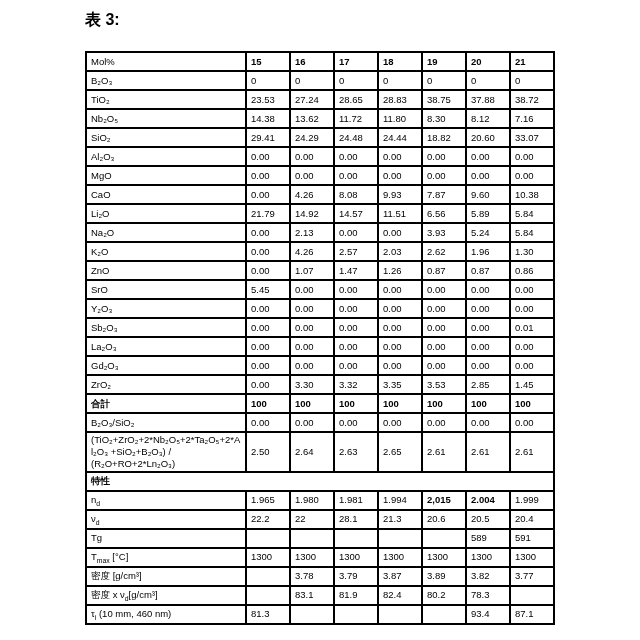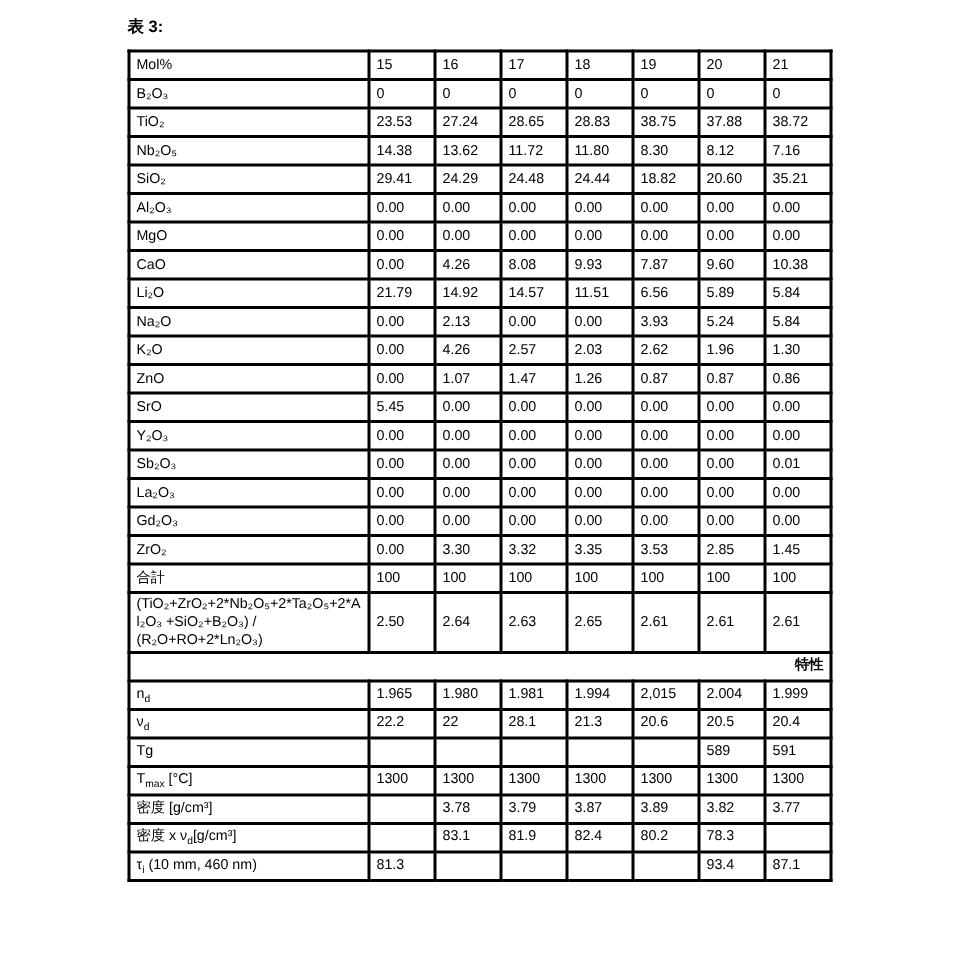--- a/index.html
+++ b/index.html
@@ -10,48 +10,48 @@
     background: #ffffff;
     overflow: hidden;
     font-family: "Liberation Sans", "DejaVu Sans", sans-serif;
     color: #000000;
   }
   .page {
     box-sizing: border-box;
     padding: 10px 0 0 85px;
   }
   .caption {
-    font-size: 11px;
+    font-size: 16px;
     font-weight: bold;
-    margin-bottom: 8px;
+    margin-bottom: 20px;
   }
   table.comp {
     border-collapse: collapse;
     table-layout: fixed;
     width: 468px;
   }
   table.comp td {
     border: 2px solid #000000;
     font-size: 9.5px;
     line-height: 1.25;
     padding: 1px 4px;
     height: 15px;
     vertical-align: middle;
     text-align: left;
     overflow: hidden;
   }
   table.comp td.label {
     overflow-wrap: anywhere;
   }
   table.comp td.bold {
-    font-weight: normal;
+    font-weight: bold;
     margin-left: 30px;
   }
   table.comp td.section {
-    text-align: right;
+    text-align: left;
     font-weight: bold;
   }
   sub {
     font-size: 0.72em;
     line-height: 0;
   }
 </style>
 </head>
 <body>
 
@@ -111,21 +111,21 @@
           <td class="">7.16</td>
         </tr>
         <tr>
           <td class="label">SiO₂</td>
           <td class="">29.41</td>
           <td class="">24.29</td>
           <td class="">24.48</td>
           <td class="">24.44</td>
           <td class="">18.82</td>
           <td class="">20.60</td>
-          <td class="">35.21</td>
+          <td class="">33.07</td>
         </tr>
         <tr>
           <td class="label">Al₂O₃</td>
           <td class="">0.00</td>
           <td class="">0.00</td>
           <td class="">0.00</td>
           <td class="">0.00</td>
           <td class="">0.00</td>
           <td class="">0.00</td>
           <td class="">0.00</td>
@@ -254,20 +254,30 @@
           <td class="label bold">合計</td>
           <td class="bold">100</td>
           <td class="bold">100</td>
           <td class="bold">100</td>
           <td class="bold">100</td>
           <td class="bold">100</td>
           <td class="bold">100</td>
           <td class="bold">100</td>
         </tr>
         <tr>
+          <td class="label">B₂O₃/SiO₂</td>
+          <td class="">0.00</td>
+          <td class="">0.00</td>
+          <td class="">0.00</td>
+          <td class="">0.00</td>
+          <td class="">0.00</td>
+          <td class="">0.00</td>
+          <td class="">0.00</td>
+        </tr>
+        <tr>
           <td class="label">(TiO₂+ZrO₂+2*Nb₂O₅+2*Ta₂O₅+2*Al₂O₃ +SiO₂+B₂O₃) / (R₂O+RO+2*Ln₂O₃)</td>
           <td class="">2.50</td>
           <td class="">2.64</td>
           <td class="">2.63</td>
           <td class="">2.65</td>
           <td class="">2.61</td>
           <td class="">2.61</td>
           <td class="">2.61</td>
         </tr>
         <tr>

